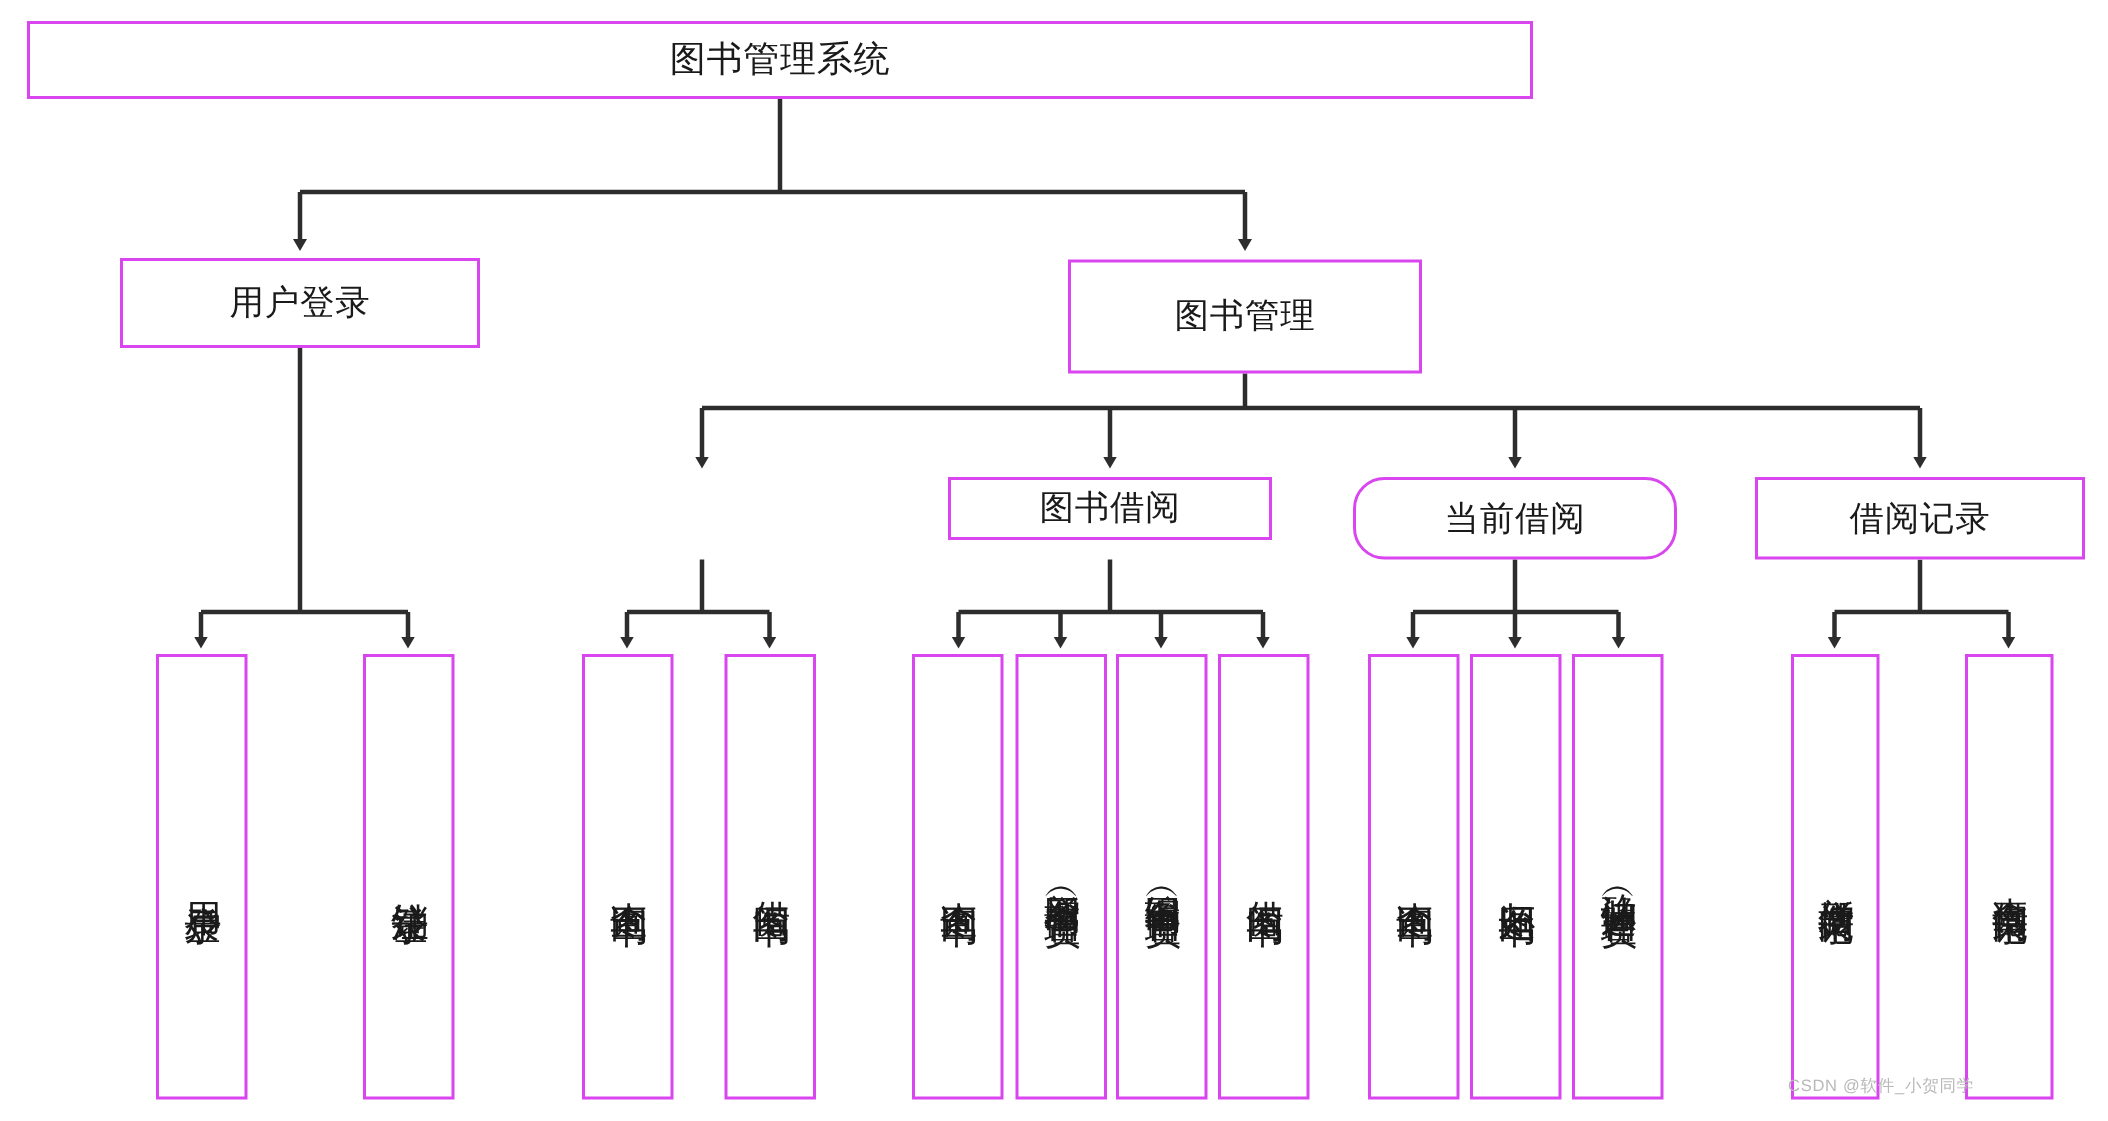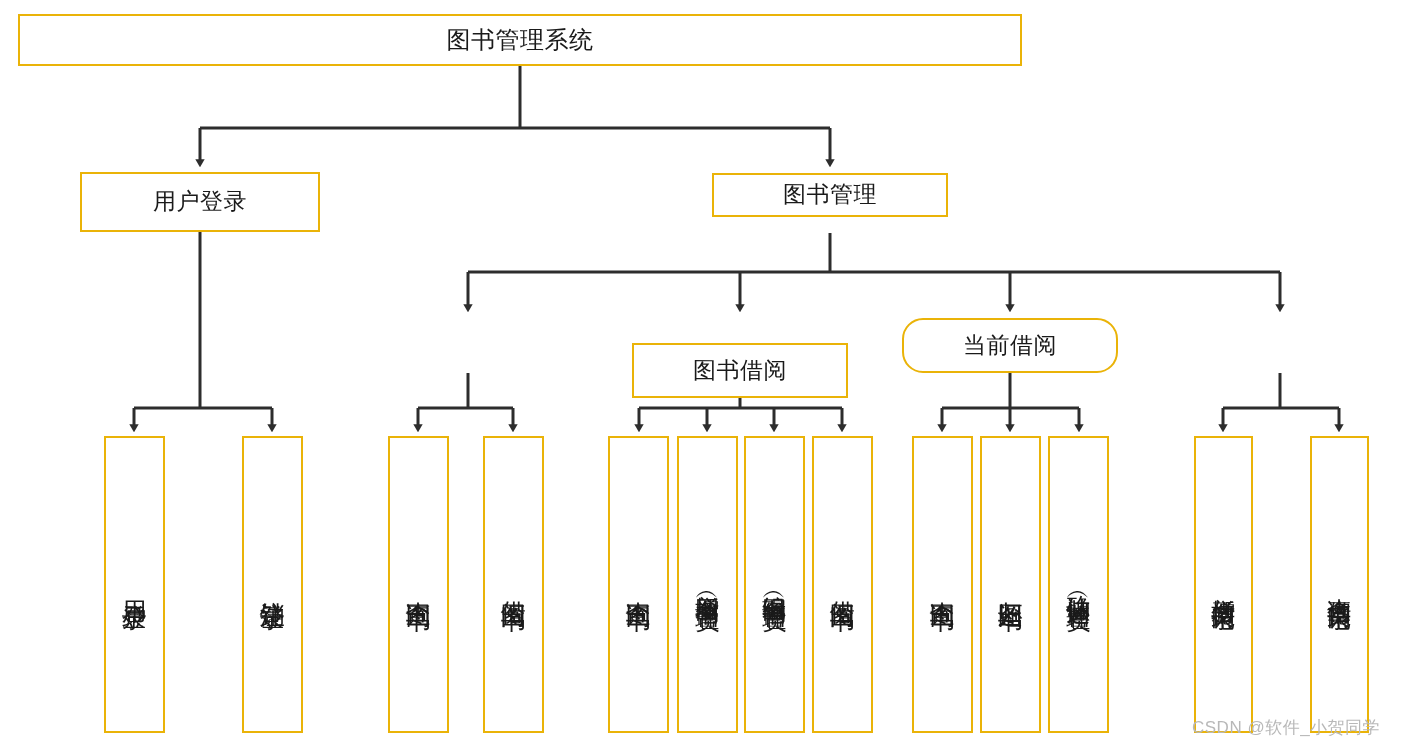--- a/index.html
+++ b/index.html
@@ -8,21 +8,21 @@
     font-family:"Liberation Sans","DejaVu Sans",sans-serif;
     overflow:hidden;
   }
   #stage{position:relative;width:1405px;height:747px;background:#ffffff;}
   svg#wires{position:absolute;left:0;top:0;width:1405px;height:747px;}
 
   .node{
     position:absolute;
     box-sizing:border-box;
     background:#ffffff;
-    border:2px solid #eab308;
+    border:2px solid #d946ef;
     display:flex;
     align-items:center;
     justify-content:center;
     color:#1a1a1a;
   }
   .node .lbl{
     display:block;
     text-align:center;
     line-height:1.18;
     white-space:pre;
@@ -36,21 +36,21 @@
     writing-mode:vertical-rl;
     text-orientation:upright;
     font-size:25px;
     line-height:1.06;
     letter-spacing:2px;
   }
   .v.narrow .lbl{font-size:24px;}
   .watermark{
     position:absolute;
     color:#b8b8b8;
-    font-size:17px;
+    font-size:11px;
     white-space:nowrap;
     letter-spacing:0.5px;
     user-select:none;
   }
 </style>
 </head>
 <body>
 
 <div id="stage">
 
@@ -106,29 +106,32 @@
     </g>
   </svg>
 
   <div class="node h h-root" style="left:18px;top:14px;width:1004px;height:52px;">
     <span class="lbl">图书管理系统</span>
   </div>
 
   <div class="node h" style="left:80px;top:172px;width:240px;height:60px;">
     <span class="lbl">用户登录</span>
   </div>
-  <div class="node h" style="left:712px;top:173px;width:236px;height:44px;">
+  <div class="node h" style="left:712px;top:173px;width:236px;height:76px;">
     <span class="lbl">图书管理</span>
   </div>
 
-  <div class="node h" style="left:632px;top:318px;width:216px;height:55px;margin-top:25px;">
+  <div class="node h" style="left:632px;top:318px;width:216px;height:42px;">
     <span class="lbl">图书借阅</span>
   </div>
   <div class="node h" style="left:902px;top:318px;width:216px;height:55px;border-radius:21px;">
     <span class="lbl">当前借阅</span>
+  </div>
+  <div class="node h" style="left:1170px;top:318px;width:220px;height:55px;">
+    <span class="lbl">借阅记录</span>
   </div>
 
   <div class="node v" style="left:104px;top:436px;width:61px;height:297px;">
     <span class="lbl">用户登录</span>
   </div>
   <div class="node v" style="left:242px;top:436px;width:61px;height:297px;">
     <span class="lbl">注销登录</span>
   </div>
 
   <div class="node v" style="left:388px;top:436px;width:61px;height:297px;">

